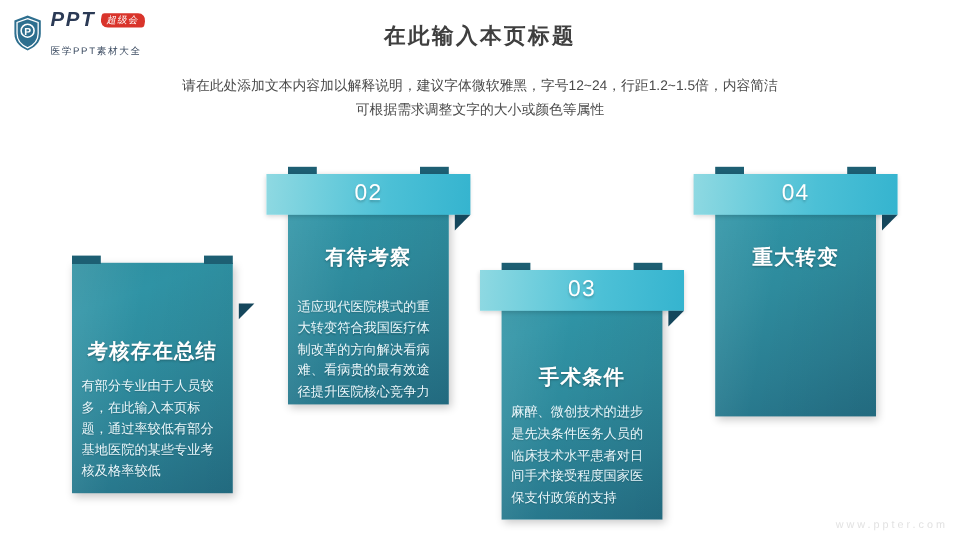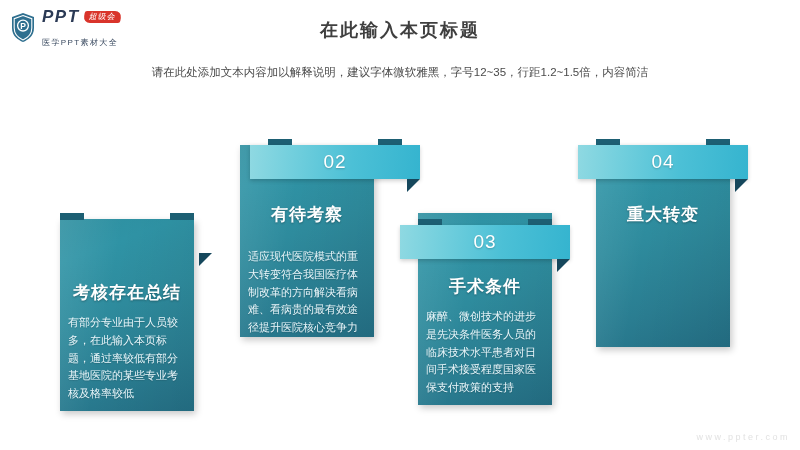--- a/index.html
+++ b/index.html
@@ -227,21 +227,22 @@
     <div class="logo-row1">
       <span class="logo-ppt">PPT</span>
       <span class="logo-badge">超级会</span>
     </div>
     <div class="logo-sub">医学PPT素材大全</div>
   </div>
 </div>
 
 <div id="page-title">在此输入本页标题</div>
 <div id="subtitle">
-  <div>请在此处添加文本内容加以解释说明，建议字体微软雅黑，字号12~35，行距1.2~1.5倍，内容简洁</div>
+  <div>请在此处添加文本内容加以解释说明，建议字体微软雅黑，字号12~24，行距1.2~1.5倍，内容简洁</div>
+  <div>可根据需求调整文字的大小或颜色等属性</div>
 </div>
 
 <div id="cards">
 
   <div class="card" style="left:42px; top:205px;">
     <div class="card-body" style="top:14px; height:192px; padding-top:62px;">
       <div class="card-heading">考核存在总结</div>
       <div class="card-text" style="margin-top:10px;">有部分专业由于人员较多，在此输入本页标题，通过率较低有部分基地医院的某些专业考核及格率较低</div>
     </div>
     <div class="ribbon" style="top:8px;">
@@ -249,32 +250,32 @@
       <div class="ribbon-tail-right"></div>
       <div class="ribbon-fold"></div>
     </div>
   </div>
 
   <div class="card" style="left:222px; top:135px;">
     <div class="card-body" style="top:10px; height:192px; padding-top:58px;gap:12px;">
       <div class="card-heading">有待考察</div>
       <div class="card-text" style="margin-top:10px;">适应现代医院模式的重大转变符合我国医疗体制改革的方向解决看病难、看病贵的最有效途径提升医院核心竞争力</div>
     </div>
-    <div class="ribbon" style="top:4px;margin-left:28px;">
+    <div class="ribbon" style="top:4px;">
       <div class="ribbon-tail-left"></div>
       <div class="ribbon-tail-right"></div>
       <div class="ribbon-main">
         <div class="ribbon-num">02</div>
       </div>
       <div class="ribbon-fold"></div>
     </div>
   </div>
 
   <div class="card" style="left:400px; top:213px;">
-    <div class="card-body" style="top:0; height:192px; padding-top:62px;">
+    <div class="card-body" style="top:28px; height:192px; padding-top:62px;">
       <div class="card-heading">手术条件</div>
       <div class="card-text" style="margin-top:10px;">麻醉、微创技术的进步是先决条件医务人员的临床技术水平患者对日间手术接受程度国家医保支付政策的支持</div>
     </div>
     <div class="ribbon" style="top:6px;">
       <div class="ribbon-tail-left"></div>
       <div class="ribbon-tail-right"></div>
       <div class="ribbon-main">
         <div class="ribbon-num">03</div>
       </div>
       <div class="ribbon-fold"></div>

